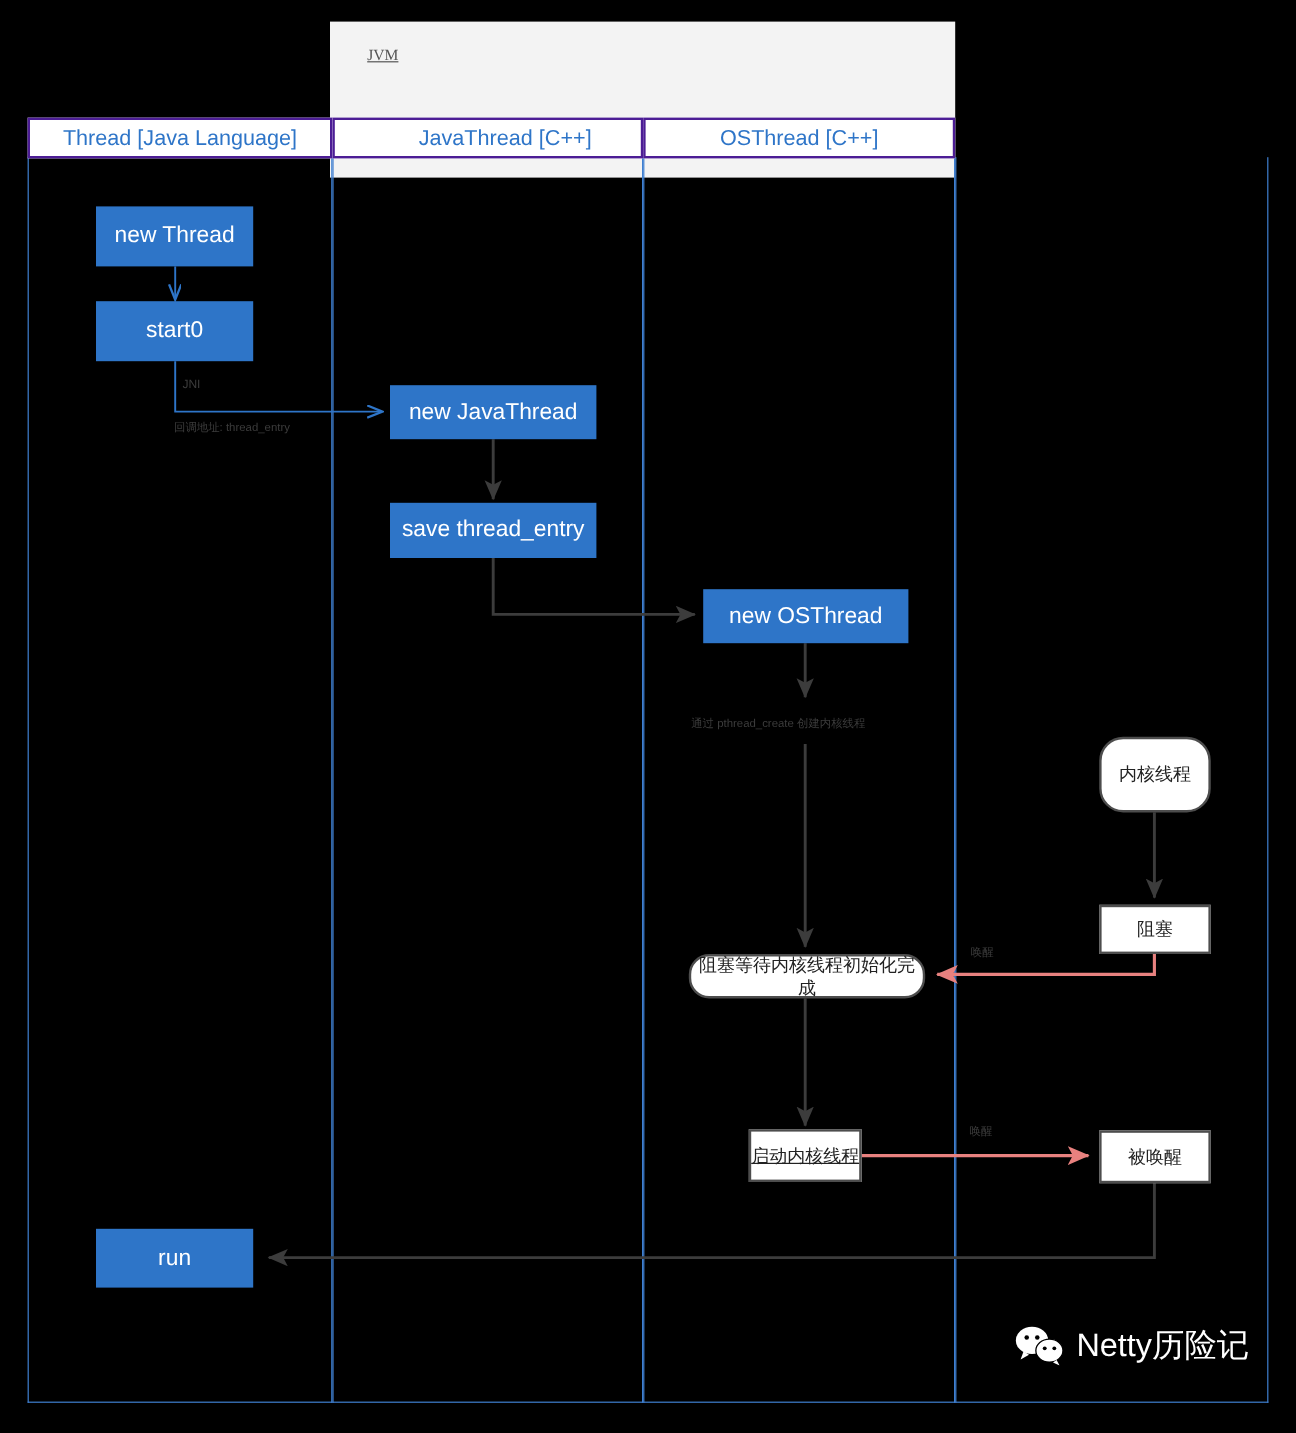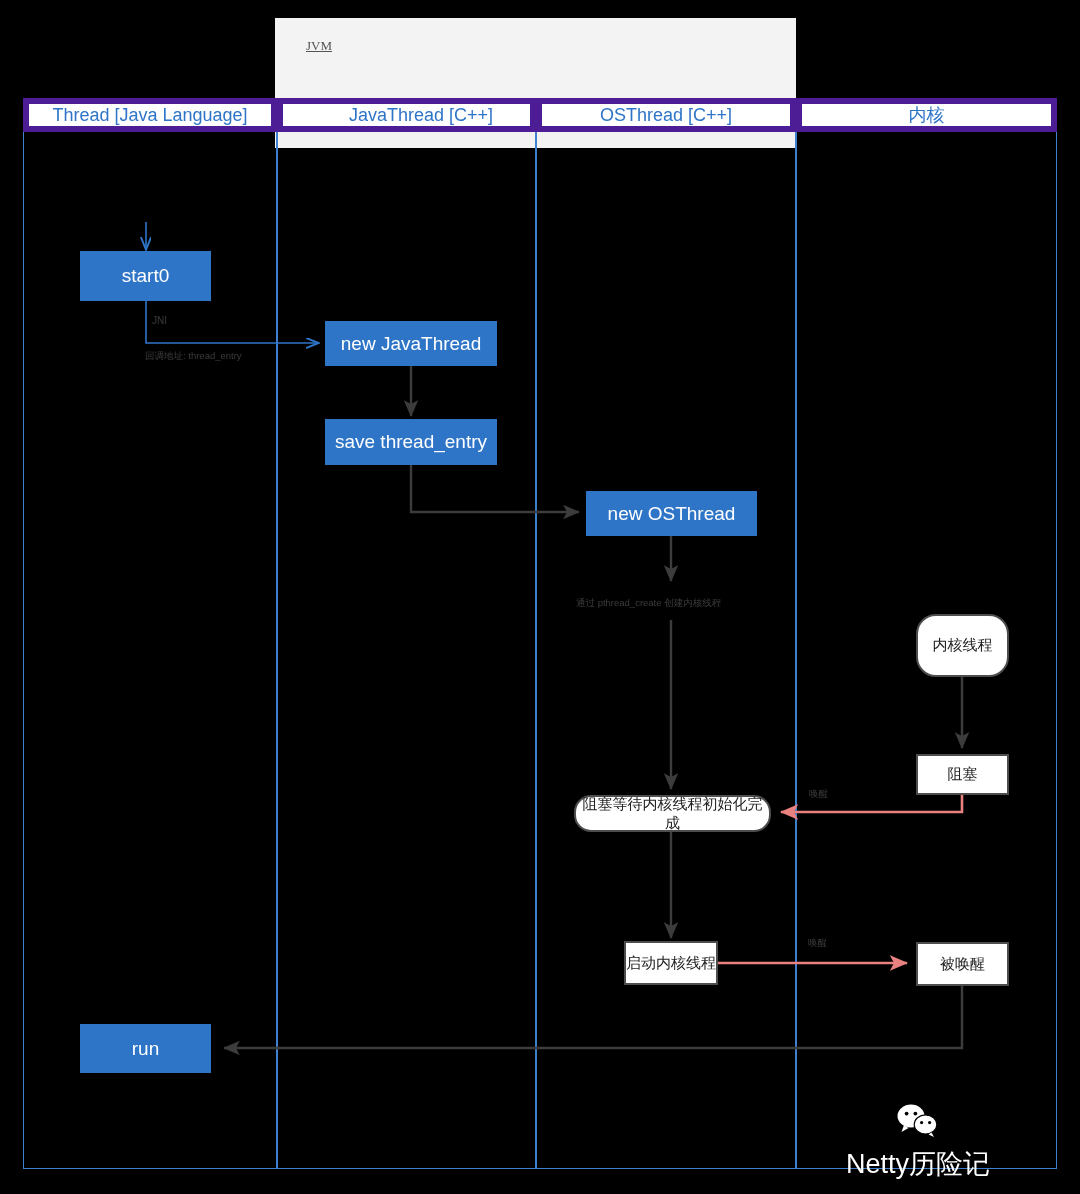--- a/index.html
+++ b/index.html
@@ -1,21 +1,21 @@
 <!DOCTYPE html>
 <html><head>
 <meta charset="utf-8">
 <style>
   html,body{margin:0;padding:0;background:#000;}
   body{width:1080px;height:1194px;position:relative;overflow:hidden;
        font-family:"Liberation Sans","DejaVu Sans",sans-serif;}
   #stage{position:absolute;left:0;top:0;width:1080px;height:1194px;}
   svg#canvas{position:absolute;left:0;top:0;width:1080px;height:1194px;}
 
-  .lane-header{position:absolute;background:#ffffff;border:6px solid #4c1d95;
+  .lane-header{position:absolute;background:#ffffff;border:2px solid #4c1d95;
     box-sizing:border-box;display:flex;align-items:center;justify-content:center;
     color:#2e75c8;font-size:18px;}
   .lane-body{position:absolute;border-left:1px solid #3f7fd0;border-right:1px solid #3f7fd0;
     border-bottom:1px solid #3f7fd0;box-sizing:border-box;}
 
   .jvm-box{position:absolute;background:#f3f3f3;box-sizing:border-box;}
   .jvm-label{position:absolute;color:#555;font-size:13px;
      font-family:"Liberation Serif","DejaVu Serif",serif;text-decoration:underline;}
 
   .node{position:absolute;box-sizing:border-box;display:flex;align-items:center;
@@ -46,23 +46,20 @@
 
   <div class="lane-header" style="left:23px;top:98px;width:254px;height:34px;">
     <span>Thread [Java Language]</span>
   </div>
   <div class="lane-header" style="left:277px;top:98px;width:259px;height:34px;padding-left:29px;">
     <span>JavaThread [C++]</span>
   </div>
   <div class="lane-header" style="left:536px;top:98px;width:260px;height:34px;">
     <span>OSThread [C++]</span>
   </div>
-  <div class="lane-header" style="left:796px;top:98px;width:261px;height:34px;">
-    <span>内核</span>
-  </div>
 
   <svg id="canvas" viewBox="0 0 1080 1194">
     <defs>
       <marker id="ar-blue" markerWidth="9" markerHeight="9" refX="7.5" refY="3.2" orient="auto" markerUnits="strokeWidth">
         <path d="M0,0 L8,3.2 L0,6.4" fill="none" stroke="#2e75c8" stroke-width="1.2"></path>
       </marker>
       <marker id="ar-gray" markerWidth="8" markerHeight="8" refX="6.6" refY="3" orient="auto" markerUnits="strokeWidth">
         <path d="M0,0 L7,3 L0,6 L1.6,3 Z" fill="#3c3c3c"></path>
       </marker>
       <marker id="ar-red" markerWidth="8" markerHeight="8" refX="6.6" refY="3" orient="auto" markerUnits="strokeWidth">
@@ -85,58 +82,61 @@
 
     <path d="M962,677 L962,748" stroke="#3c3c3c" stroke-width="2.4" fill="none" marker-end="url(#ar-gray)"></path>
 
     <path d="M962,795 L962,812 L781,812" stroke="#e8817f" stroke-width="2.6" fill="none" marker-end="url(#ar-red)"></path>
 
     <path d="M718,963 L907,963" stroke="#e8817f" stroke-width="2.6" fill="none" marker-end="url(#ar-red)"></path>
 
     <path d="M962,986 L962,1048 L224,1048" stroke="#3c3c3c" stroke-width="2.4" fill="none" marker-end="url(#ar-gray)"></path>
   </svg>
 
+  <div class="node blue" style="left:80px;top:172px;width:131px;height:50px;">
+    <span>new Thread</span>
+  </div>
   <div class="node blue" style="left:80px;top:251px;width:131px;height:50px;">
     <span>start0</span>
   </div>
   <div class="node blue" style="left:80px;top:1024px;width:131px;height:49px;">
     <span>run</span>
   </div>
   <div class="node blue" style="left:325px;top:321px;width:172px;height:45px;">
     <span>new JavaThread</span>
   </div>
   <div class="node blue" style="left:325px;top:419px;width:172px;height:46px;">
     <span>save thread_entry</span>
   </div>
   <div class="node blue" style="left:586px;top:491px;width:171px;height:45px;">
     <span>new OSThread</span>
   </div>
   <div class="node white" style="left:574px;top:795px;width:197px;height:37px;border-radius:17px;">
     <span>阻塞等待内核线程初始化完成</span>
   </div>
-  <div class="node white" style="left:624px;top:941px;width:94px;height:44px;">
+  <div class="node white" style="left:624px;top:941px;width:94px;height:44px;text-decoration:underline;">
     <span>启动内核线程</span>
   </div>
   <div class="node white round" style="left:916px;top:614px;width:93px;height:63px;border-radius:20px;">
     <span>内核线程</span>
   </div>
   <div class="node white" style="left:916px;top:754px;width:93px;height:41px;">
     <span>阻塞</span>
   </div>
   <div class="node white" style="left:916px;top:942px;width:93px;height:44px;">
     <span>被唤醒</span>
   </div>
 
   <div class="edge-label" style="left:152px;top:315px;">JNI</div>
   <div class="edge-label tiny" style="left:145px;top:350px;">回调地址: thread_entry</div>
   <div class="edge-label tiny" style="left:576px;top:597px;">通过 pthread_create 创建内核线程</div>
   <div class="edge-label tiny" style="left:809px;top:788px;">唤醒</div>
   <div class="edge-label tiny" style="left:808px;top:937px;">唤醒</div>
 
-  <div class="watermark" style="left:846px;top:1103px;flex-direction:column;">
+  <div class="watermark" style="left:846px;top:1103px;">
     <svg class="wechat-ico" viewBox="0 0 42 34">
       <ellipse cx="14" cy="13" rx="13.5" ry="11.4" fill="#ffffff"></ellipse>
       <path d="M7,22 L4.5,29 L11.5,25 Z" fill="#ffffff"></path>
       <circle cx="9.6" cy="10.6" r="1.9" fill="#000000"></circle>
       <circle cx="18.4" cy="10.6" r="1.9" fill="#000000"></circle>
       <ellipse cx="28.5" cy="21.5" rx="11.3" ry="9.6" fill="#ffffff" stroke="#000000" stroke-width="1.1"></ellipse>
       <path d="M34.5,29.4 L37,34 L31.5,31.4 Z" fill="#ffffff"></path>
       <circle cx="24.6" cy="19.6" r="1.6" fill="#000000"></circle>
       <circle cx="32.6" cy="19.6" r="1.6" fill="#000000"></circle>
     </svg>

